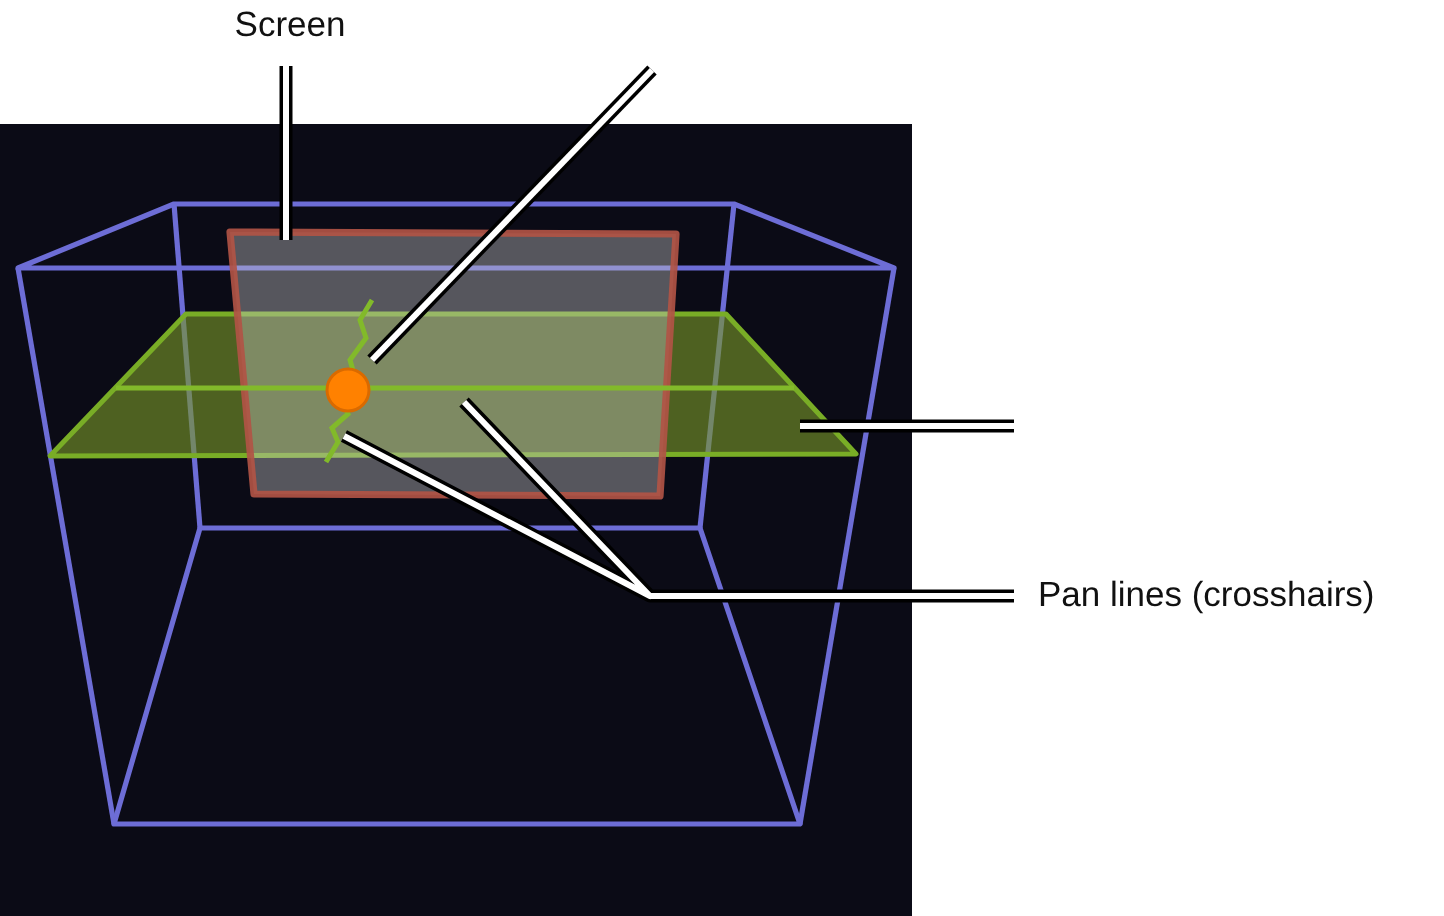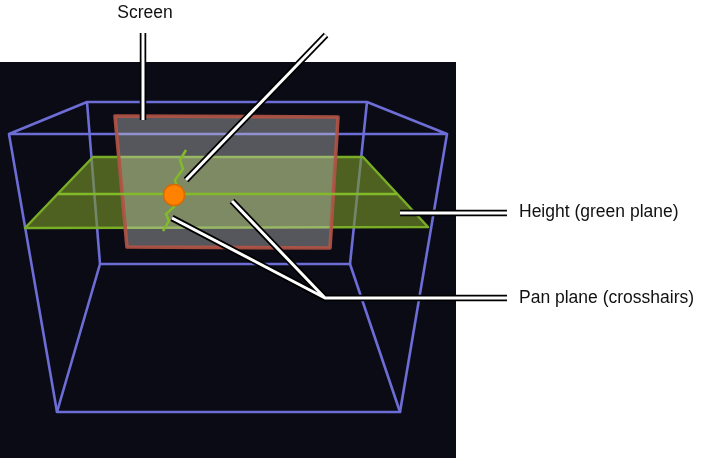--- a/index.html
+++ b/index.html
@@ -62,15 +62,14 @@
 
     <g fill="none" stroke-width="3" stroke-linejoin="round" stroke="#ffffff">
       <path d="M143,33 L143,120"></path>
       <path d="M326,35 L186,180"></path>
       <path d="M400,213 L507,213"></path>
       <path d="M172,218 L325,298 L232,201 M325,298 L507,298"></path>
     </g>
   </svg>
 
   <div class="label" id="label-screen">Screen</div>
-  <div class="label" id="label-height">Height (green plane)</div>
-  <div class="label" id="label-panlines">Pan plane (crosshairs)</div>
+  <div class="label" id="label-panlines">Pan lines (crosshairs)</div>
 </div>
 
 </body></html>

